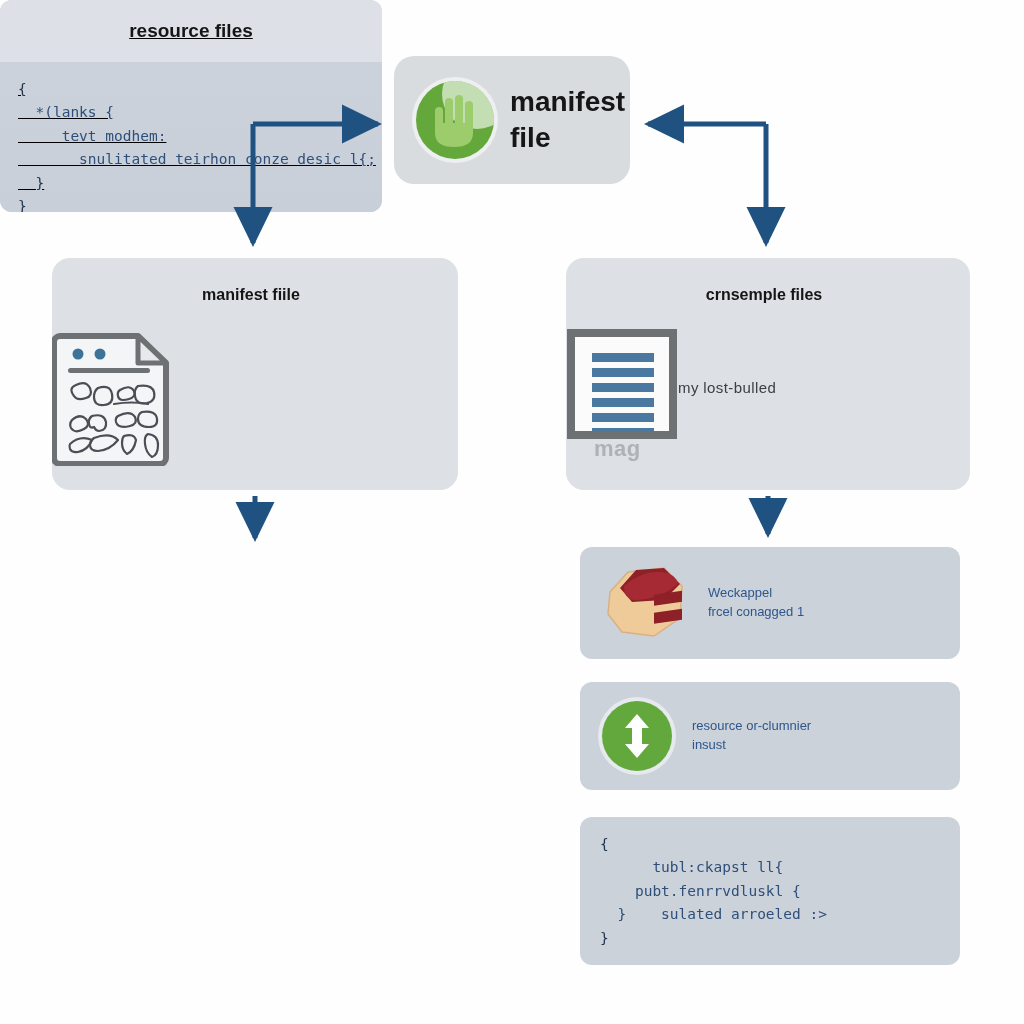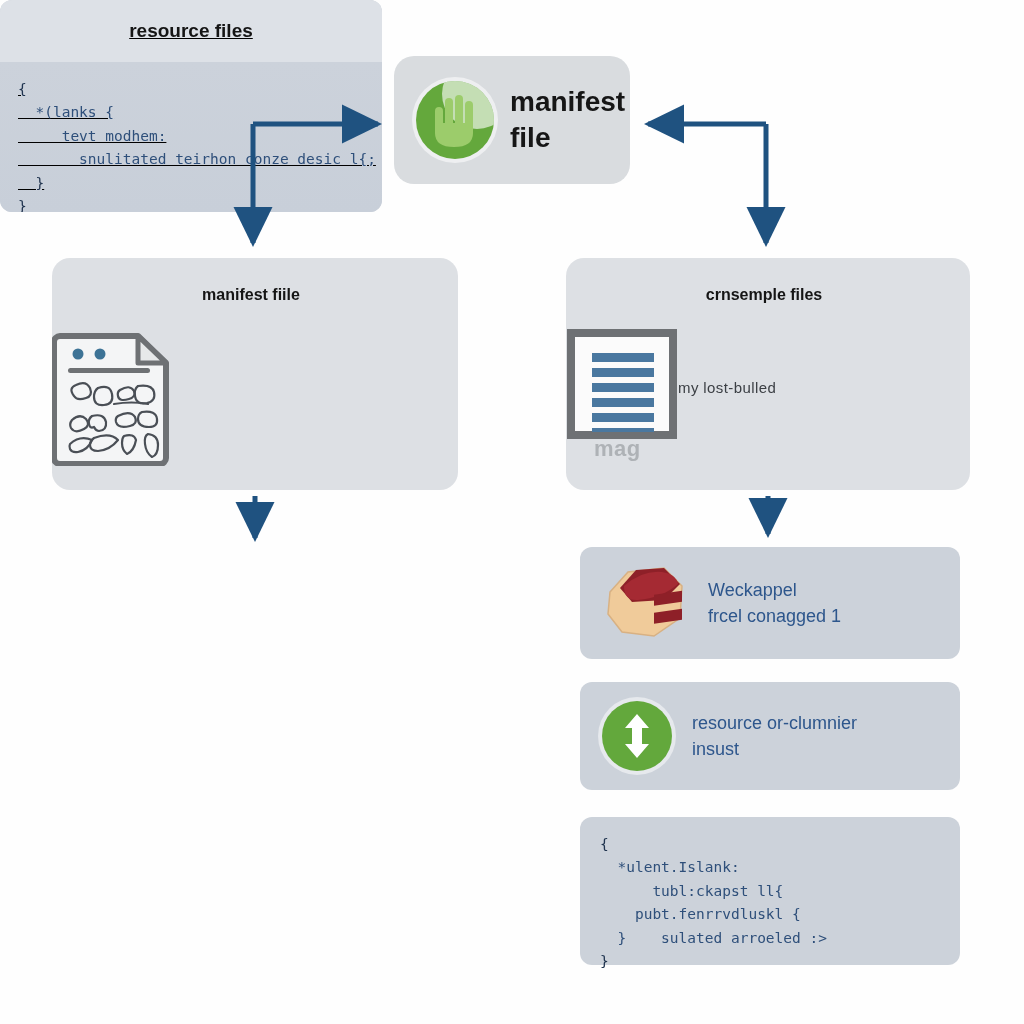--- a/index.html
+++ b/index.html
@@ -165,21 +165,21 @@
   #rcard-cake   { top: 547px; height: 112px; }
   #rcard-sync   { top: 682px; height: 108px; }
   #rcard-code   { top: 817px; height: 148px; display: block; }
 
   .rcard .rc-icon {
     flex: 0 0 auto;
     margin-left: 22px;
     margin-right: 20px;
   }
   .rcard .rc-text {
-    font-size: 18px;
+    font-size: 13px;
     line-height: 1.45;
     color: #2d5party;
     color: #2d568c;
   }
   .rcard .rc-text div { white-space: nowrap; }
 
   #rcard-code .code-body {
     padding: 16px 20px;
     box-sizing: border-box;
   }
@@ -338,21 +338,20 @@
     </div>
     <div class="rc-text">
       <div>resource or-clumnier</div>
       <div>insust</div>
     </div>
   </div>
 
   <div class="node rcard" id="rcard-code">
     <div class="code-body">
       <div class="code-line brace">{</div>
-      <div class="code-line">  *ulent.Islank:</div>
       <div class="code-line">      tubl:ckapst ll{</div>
       <div class="code-line">    pubt.fenrrvdluskl {</div>
       <div class="code-line">  }    sulated arroeled :&gt;</div>
       <div class="code-line brace">}</div>
     </div>
   </div>
 
 </div>
 
 </body></html>

